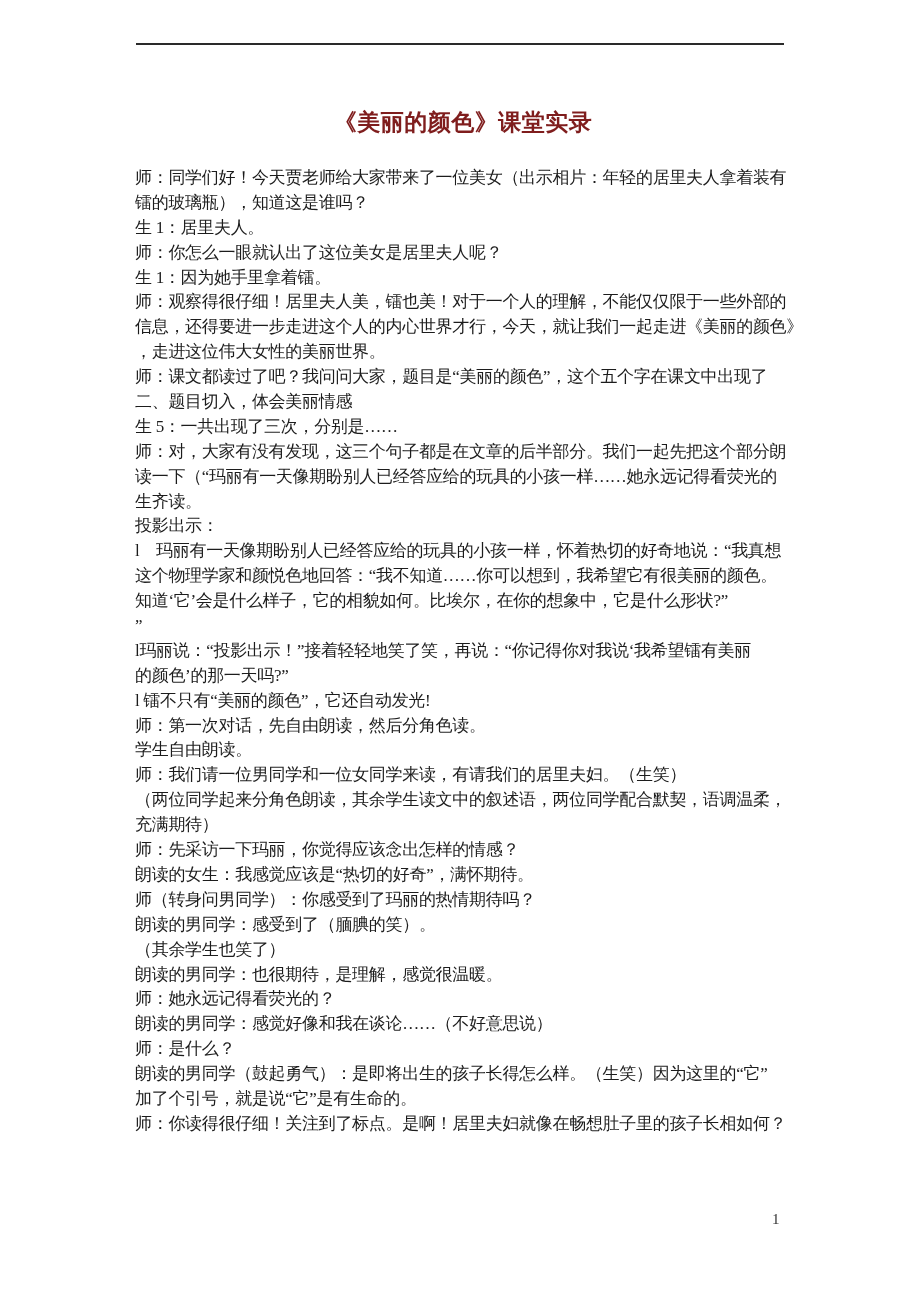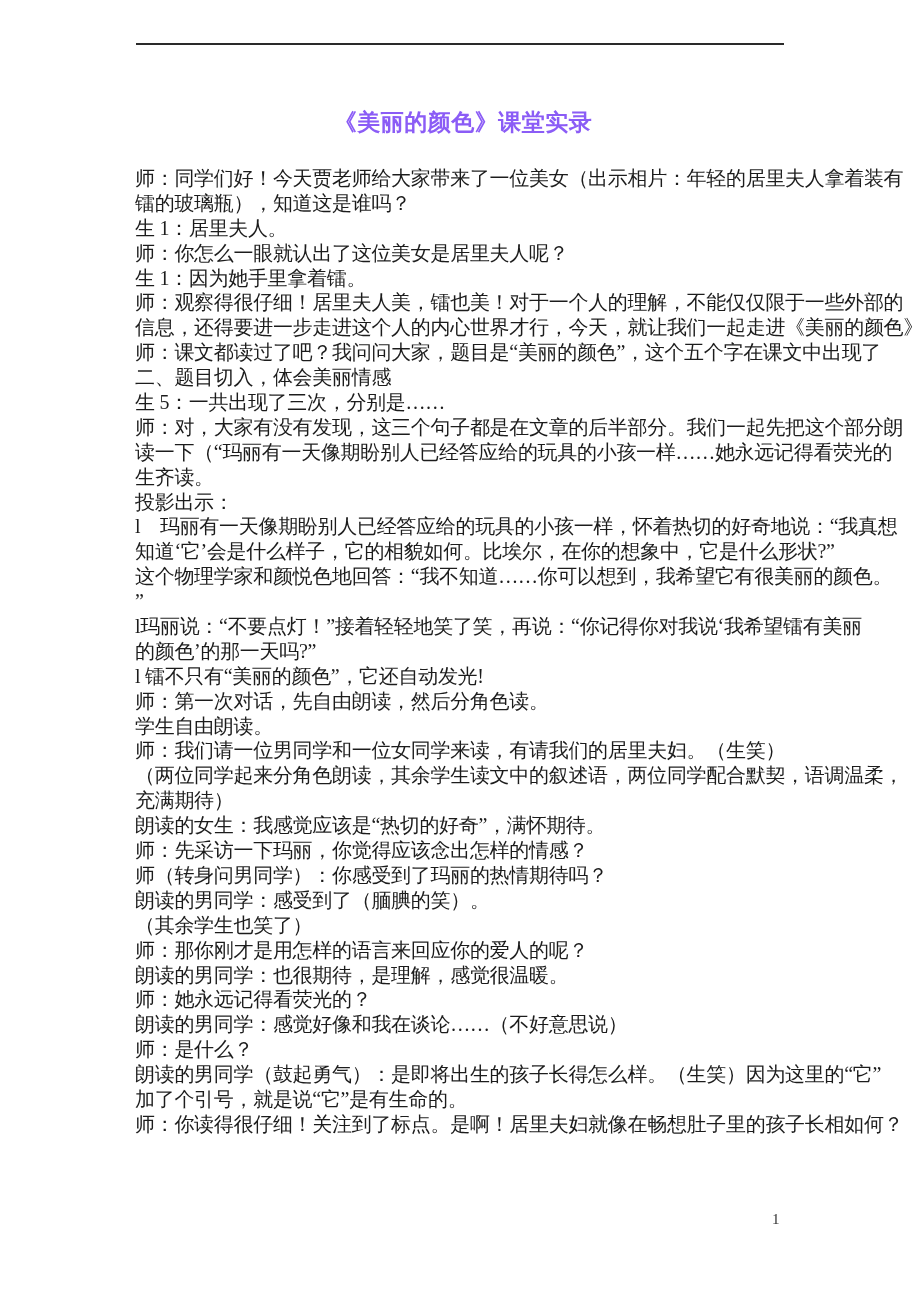--- a/index.html
+++ b/index.html
@@ -26,32 +26,32 @@
   }
   .title {
     position: absolute;
     left: 135px;
     top: 105px;
     width: 656px;
     margin: 0;
     text-align: center;
     font-size: 23px;
     font-weight: bold;
-    color: #8b5cf6;
+    color: #7f1d1d;
     letter-spacing: 0.5px;
     line-height: 36px;
   }
   .body-text {
     position: absolute;
     left: 135px;
     top: 166px;
     width: 660px;
   }
   .line {
-    font-size: 20px;
+    font-size: 17px;
     line-height: 24.9px;
     height: 24.9px;
     white-space: pre;
     letter-spacing: -0.3px;
   }
   .page-number {
     position: absolute;
     left: 772px;
     top: 1211px;
     font-size: 15px;
@@ -65,45 +65,45 @@
   <div class="header-rule"></div>
   <h1 class="title">《美丽的颜色》课堂实录</h1>
   <div class="body-text">
       <div class="line">师：同学们好！今天贾老师给大家带来了一位美女（出示相片：年轻的居里夫人拿着装有</div>
       <div class="line">镭的玻璃瓶），知道这是谁吗？</div>
       <div class="line">生 1：居里夫人。</div>
       <div class="line">师：你怎么一眼就认出了这位美女是居里夫人呢？</div>
       <div class="line">生 1：因为她手里拿着镭。</div>
       <div class="line">师：观察得很仔细！居里夫人美，镭也美！对于一个人的理解，不能仅仅限于一些外部的</div>
       <div class="line">信息，还得要进一步走进这个人的内心世界才行，今天，就让我们一起走进《美丽的颜色》</div>
+      <div class="line">，走进这位伟大女性的美丽世界。</div>
       <div class="line">师：课文都读过了吧？我问问大家，题目是“美丽的颜色”，这个五个字在课文中出现了</div>
       <div class="line">二、题目切入，体会美丽情感</div>
       <div class="line">生 5：一共出现了三次，分别是……</div>
       <div class="line">师：对，大家有没有发现，这三个句子都是在文章的后半部分。我们一起先把这个部分朗</div>
       <div class="line">读一下（“玛丽有一天像期盼别人已经答应给的玩具的小孩一样……她永远记得看荧光的</div>
       <div class="line">生齐读。</div>
       <div class="line">投影出示：</div>
       <div class="line">l　玛丽有一天像期盼别人已经答应给的玩具的小孩一样，怀着热切的好奇地说：“我真想</div>
+      <div class="line">这个物理学家和颜悦色地回答：“我不知道……你可以想到，我希望它有很美丽的颜色。</div>
       <div class="line">知道‘它’会是什么样子，它的相貌如何。比埃尔，在你的想象中，它是什么形状?”</div>
-      <div class="line">这个物理学家和颜悦色地回答：“我不知道……你可以想到，我希望它有很美丽的颜色。</div>
       <div class="line">”</div>
-      <div class="line">l玛丽说：“不要点灯！”接着轻轻地笑了笑，再说：“你记得你对我说‘我希望镭有美丽</div>
+      <div class="line">l玛丽说：“投影出示！”接着轻轻地笑了笑，再说：“你记得你对我说‘我希望镭有美丽</div>
       <div class="line">的颜色’的那一天吗?”</div>
       <div class="line">l 镭不只有“美丽的颜色”，它还自动发光!</div>
       <div class="line">师：第一次对话，先自由朗读，然后分角色读。</div>
       <div class="line">学生自由朗读。</div>
       <div class="line">师：我们请一位男同学和一位女同学来读，有请我们的居里夫妇。（生笑）</div>
       <div class="line">（两位同学起来分角色朗读，其余学生读文中的叙述语，两位同学配合默契，语调温柔，</div>
       <div class="line">充满期待）</div>
+      <div class="line">师：先采访一下玛丽，你觉得应该念出怎样的情感？</div>
       <div class="line">朗读的女生：我感觉应该是“热切的好奇”，满怀期待。</div>
-      <div class="line">师：先采访一下玛丽，你觉得应该念出怎样的情感？</div>
       <div class="line">师（转身问男同学）：你感受到了玛丽的热情期待吗？</div>
       <div class="line">朗读的男同学：感受到了（腼腆的笑）。</div>
       <div class="line">（其余学生也笑了）</div>
-      <div class="line">师：那你刚才是用怎样的语言来回应你的爱人的呢？</div>
       <div class="line">朗读的男同学：也很期待，是理解，感觉很温暖。</div>
       <div class="line">师：她永远记得看荧光的？</div>
       <div class="line">朗读的男同学：感觉好像和我在谈论……（不好意思说）</div>
       <div class="line">师：是什么？</div>
       <div class="line">朗读的男同学（鼓起勇气）：是即将出生的孩子长得怎么样。（生笑）因为这里的“它”</div>
       <div class="line">加了个引号，就是说“它”是有生命的。</div>
       <div class="line">师：你读得很仔细！关注到了标点。是啊！居里夫妇就像在畅想肚子里的孩子长相如何？</div>
     </div>
   <div class="page-number">1</div>
 </div>

